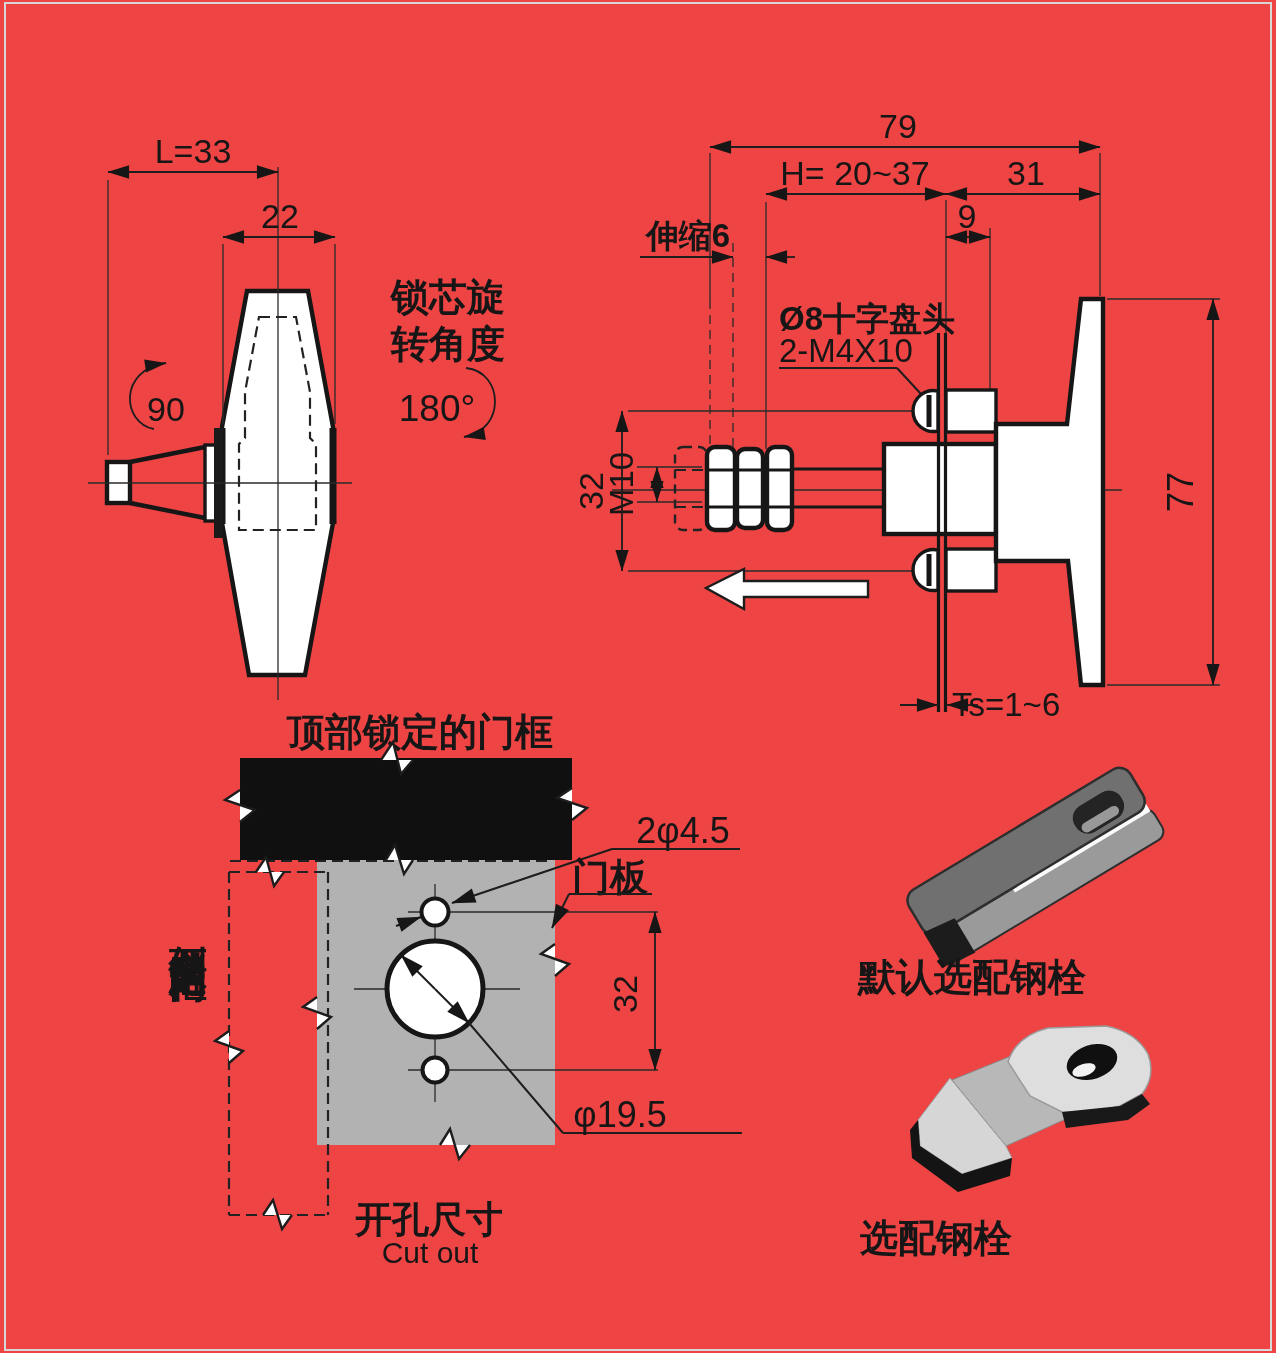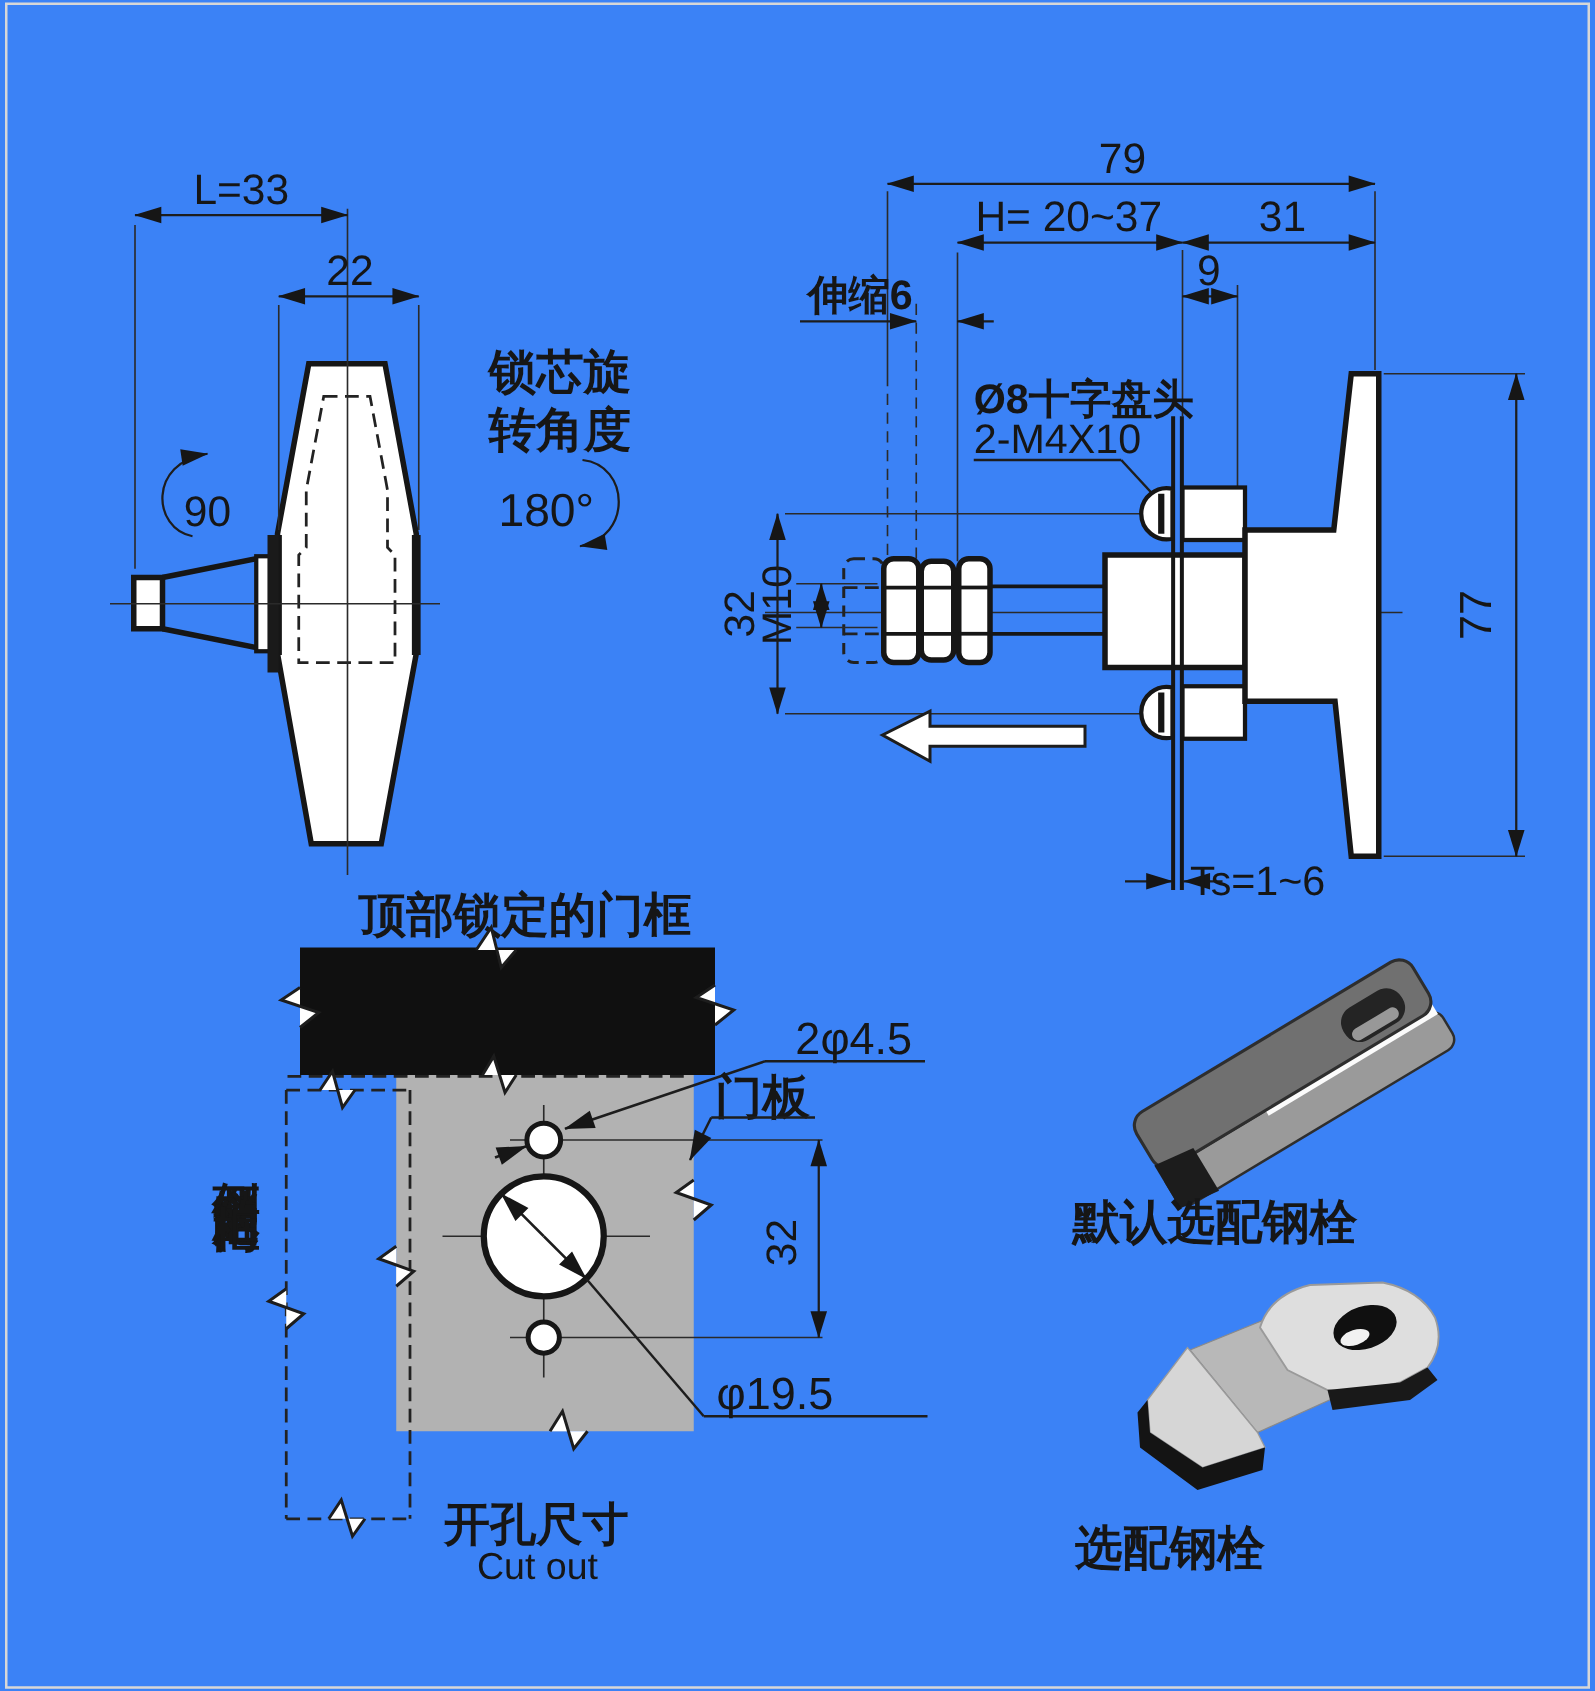--- a/index.html
+++ b/index.html
@@ -1,16 +1,16 @@
 <!DOCTYPE html>
 <html><head>
 <meta charset="utf-8">
 <style>
   html,body{margin:0;padding:0;background:#e8e8e8;}
-  #stage{position:relative;width:1276px;height:1353px;background:#3b82f6;margin:0 auto;
+  #stage{position:relative;width:1276px;height:1353px;background:#ef4444;margin:0 auto;
          font-family:"Liberation Sans","DejaVu Sans",sans-serif;}
   svg{position:absolute;left:0;top:0;}
   text{fill:#161616;}
   .num{font-size:34px;font-weight:400;}
   .num32{font-size:33px;}
   .cn{font-size:38px;font-weight:700;}
   .cn-s{font-size:33px;font-weight:700;}
   .en{font-size:30px;font-weight:400;}
   .vtext{writing-mode:vertical-rl;text-orientation:upright;letter-spacing:3px;}
   .thin{stroke:#2a2a2a;stroke-width:1.3;fill:none;}

